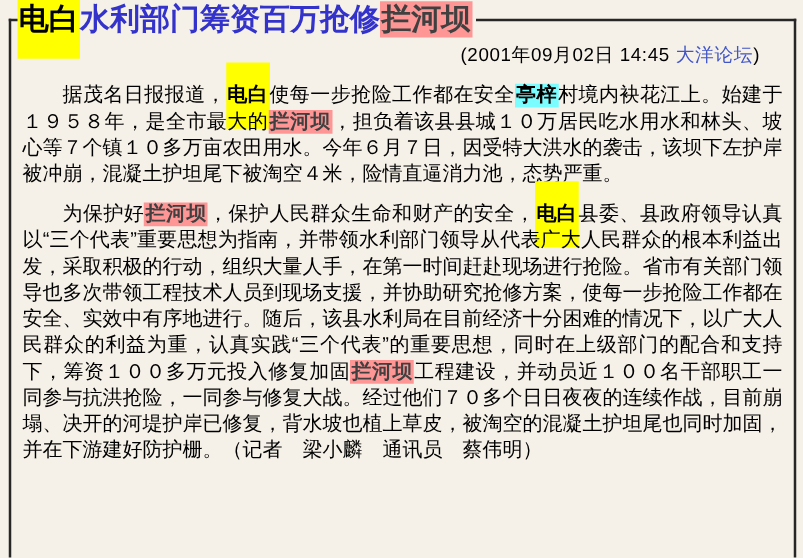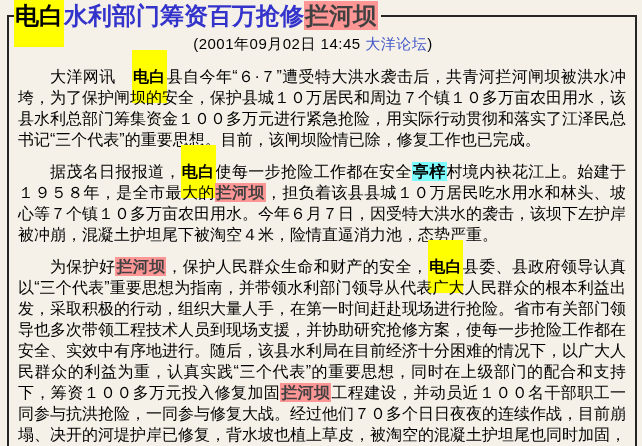--- a/index.html
+++ b/index.html
@@ -43,21 +43,21 @@
     color: #404040;
     padding: 1px 1px;
   }
   .hl-cyan {
     background: var(--hl-cyan, #7bfdff);
     font-weight: bold;
     color: #000;
     padding: 1px 1px;
   }
   .dateline {
-    text-align: center;
+    text-align: right;
     font-size: 15px;
     margin: 2px 18px 12px 0;
     letter-spacing: 0.5px;
   }
   .link {
     color: var(--link-blue, #4055c8);
     text-decoration: none;
     cursor: pointer;
   }
   .article-body p {
@@ -70,17 +70,16 @@
 </style>
 </head>
 <body>
 
 <fieldset class="article-box">
   <legend class="article-title"><span class="hl-yellow">电白</span><span class="title-blue">水利部门筹资百万抢修</span><span class="hl-pink">拦河坝</span></legend>
 
   <div class="dateline"><span>(2001年09月02日 14:45 </span><span class="link">大洋论坛</span><span>)</span></div>
 
   <div class="article-body">
-    <p><span>大洋网讯　</span><span class="hl-yellow">电白</span><span>县自今年“６·７”遭受特大洪水袭击后，共青河拦河闸坝被洪水冲垮，为了保护闸坝的安全，保护县城１０万居民和周边７个镇１０多万亩农田用水，该县水利总部门筹集资金１００多万元进行紧急抢险，用实际行动贯彻和落实了江泽民总书记“三个代表”的重要思想。目前，该闸坝险情已除，修复工作也已完成。</span></p>
     <p><span>据茂名日报报道，</span><span class="hl-yellow">电白</span><span>使每一步抢险工作都在安全</span><span class="hl-cyan">亭梓</span><span>村境内袂花江上。始建于１９５８年，是全市最大的</span><span class="hl-pink">拦河坝</span><span>，担负着该县县城１０万居民吃水用水和林头、坡心等７个镇１０多万亩农田用水。今年６月７日，因受特大洪水的袭击，该坝下左护岸被冲崩，混凝土护坦尾下被淘空４米，险情直逼消力池，态势严重。</span></p>
     <p><span>为保护好</span><span class="hl-pink">拦河坝</span><span>，保护人民群众生命和财产的安全，</span><span class="hl-yellow">电白</span><span>县委、县政府领导认真以“三个代表”重要思想为指南，并带领水利部门领导从代表广大人民群众的根本利益出发，采取积极的行动，组织大量人手，在第一时间赶赴现场进行抢险。省市有关部门领导也多次带领工程技术人员到现场支援，并协助研究抢修方案，使每一步抢险工作都在安全、实效中有序地进行。随后，该县水利局在目前经济十分困难的情况下，以广大人民群众的利益为重，认真实践“三个代表”的重要思想，同时在上级部门的配合和支持下，筹资１００多万元投入修复加固</span><span class="hl-pink">拦河坝</span><span>工程建设，并动员近１００名干部职工一同参与抗洪抢险，一同参与修复大战。经过他们７０多个日日夜夜的连续作战，目前崩塌、决开的河堤护岸已修复，背水坡也植上草皮，被淘空的混凝土护坦尾也同时加固，并在下游建好防护栅。（记者　梁小麟　通讯员　蔡伟明）</span></p>
   </div>
 </fieldset>
 
 </body></html>

